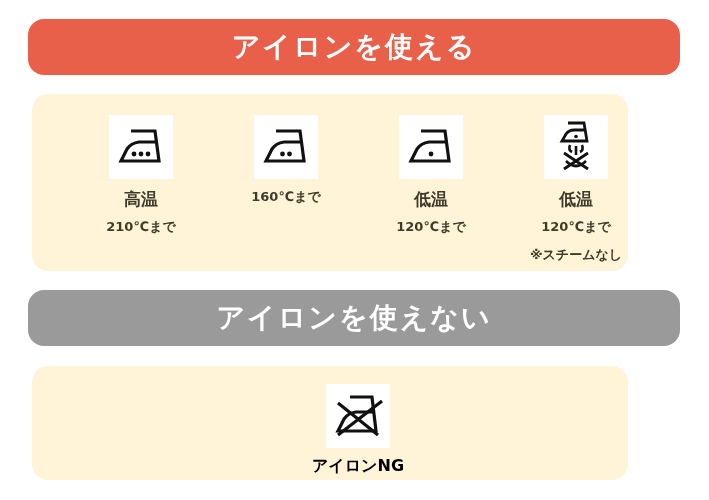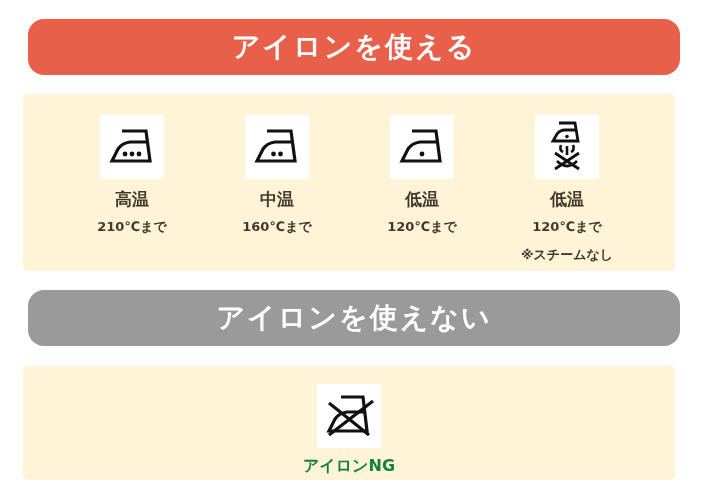--- a/index.html
+++ b/index.html
@@ -10,36 +10,36 @@
   }
   .header {
     position: absolute; left: 28px; width: 652px;
     border-radius: 16px; color: #ffffff;
     display: flex; align-items: center; justify-content: center;
     font-size: 28px; font-weight: bold; letter-spacing: 2px;
   }
   .header.ok { top: 19px; height: 56px; background: #e8604a; }
   .header.ng { top: 290px; height: 56px; background: #9a9a9a; }
   .panel {
-    position: absolute; left: 23px; width: 652px;
-    background: #fff4d8; border-radius: 5px;
+    position: absolute; left: 32px; width: 596px;
+    background: #fff4d8; border-radius: 16px;
   }
   .panel.ok { top: 94px; height: 177px; }
   .panel.ng { top: 366px; height: 114px; }
   .item {
     position: absolute; width: 140px; text-align: center; color: #3f3b2a;
   }
   .icon-box {
     width: 64px; height: 64px; background: #ffffff; margin: 0 auto;
     display: flex; align-items: center; justify-content: center;
   }
   .icon-box svg { display: block; }
   .label { font-size: 17px; font-weight: bold; margin-top: 10px; line-height: 20px; }
   .sub { font-size: 13px; line-height: 17px; margin-top: 9px; font-weight: bold; }
-  .ng-label { font-size: 16px; font-weight: bold; margin-top: 8px; color: #15803d; }
+  .ng-label { font-size: 16px; font-weight: bold; margin-top: 8px; color: #000000; }
 </style>
 </head>
 <body>
 
 <div class="header ok">
   <span>アイロンを使える</span>
 </div>
 
 <div class="panel ok">
 
@@ -57,21 +57,20 @@
   </div>
 
   <div class="item" style="left:184px; top:21px;">
     <div class="icon-box">
       <svg width="52" height="44" viewBox="0 0 52 44">
         <path d="M16 6 H40 L44 36 H6 L12 24 Q16 18 24 17 H42" fill="none" stroke="#111" stroke-width="3.2" stroke-linejoin="miter"></path>
         <circle cx="22.5" cy="29" r="2.4" fill="#111"></circle>
         <circle cx="29.5" cy="29" r="2.4" fill="#111"></circle>
       </svg>
     </div>
-    <div class="label">中温</div>
     <div class="sub">160℃まで</div>
   </div>
 
   <div class="item" style="left:329px; top:21px;">
     <div class="icon-box">
       <svg width="52" height="44" viewBox="0 0 52 44">
         <path d="M16 6 H40 L44 36 H6 L12 24 Q16 18 24 17 H42" fill="none" stroke="#111" stroke-width="3.2" stroke-linejoin="miter"></path>
         <circle cx="26" cy="29" r="2.4" fill="#111"></circle>
       </svg>
     </div>

